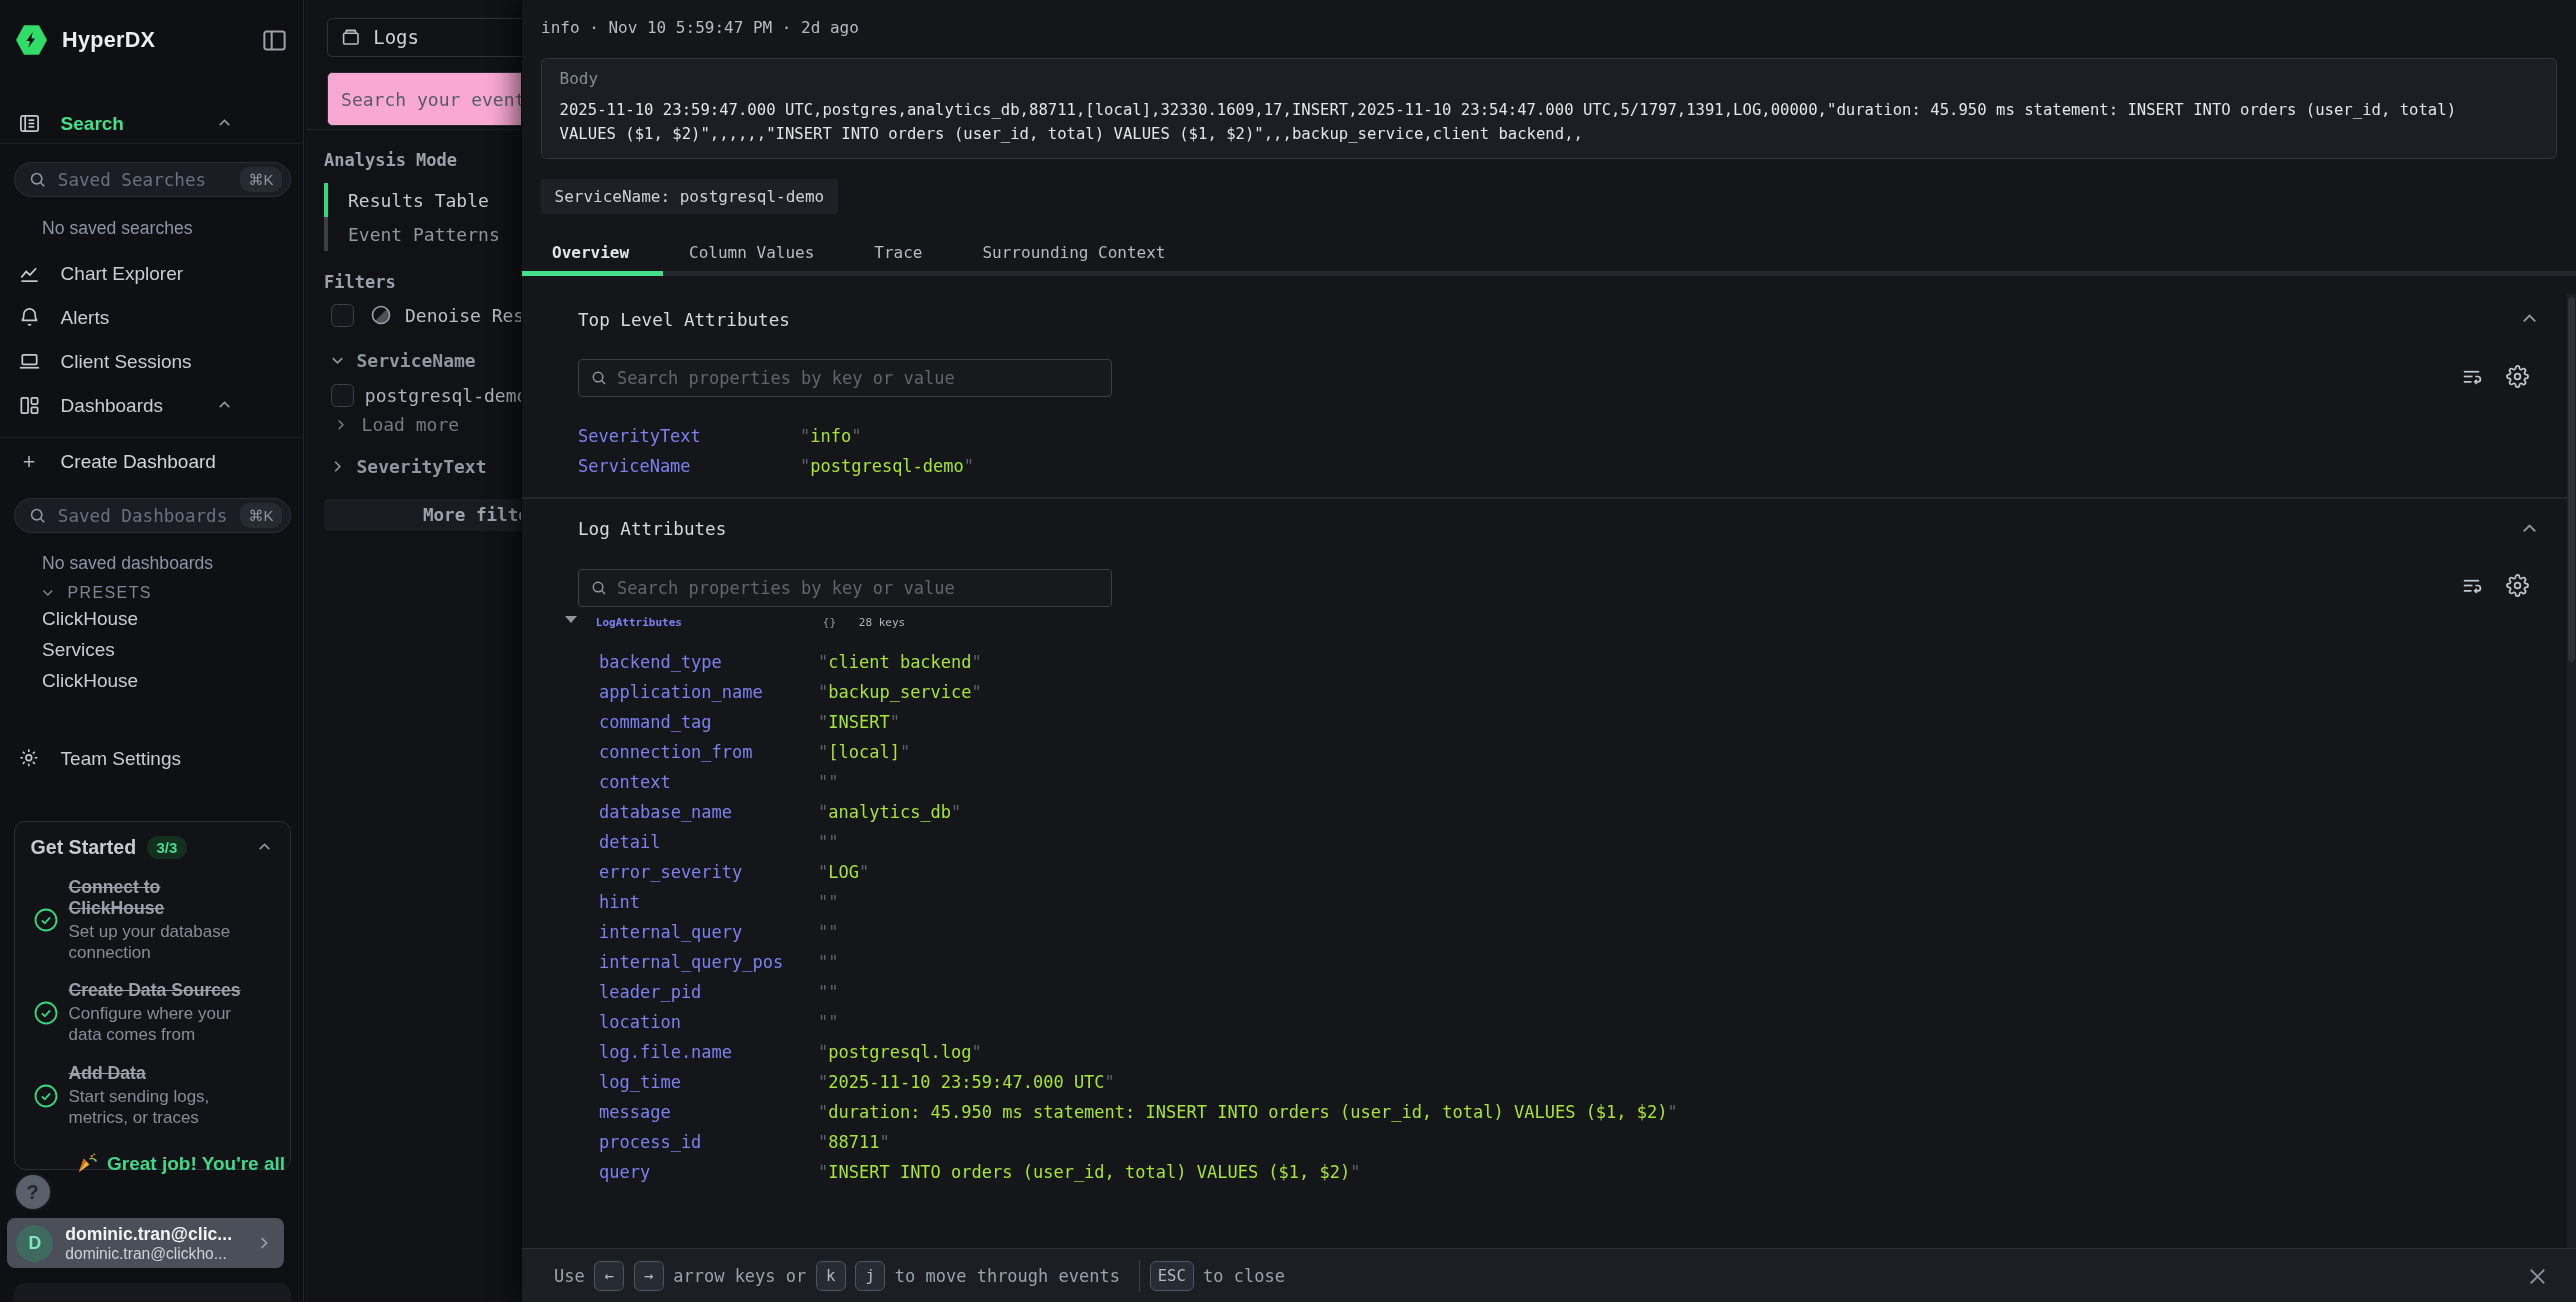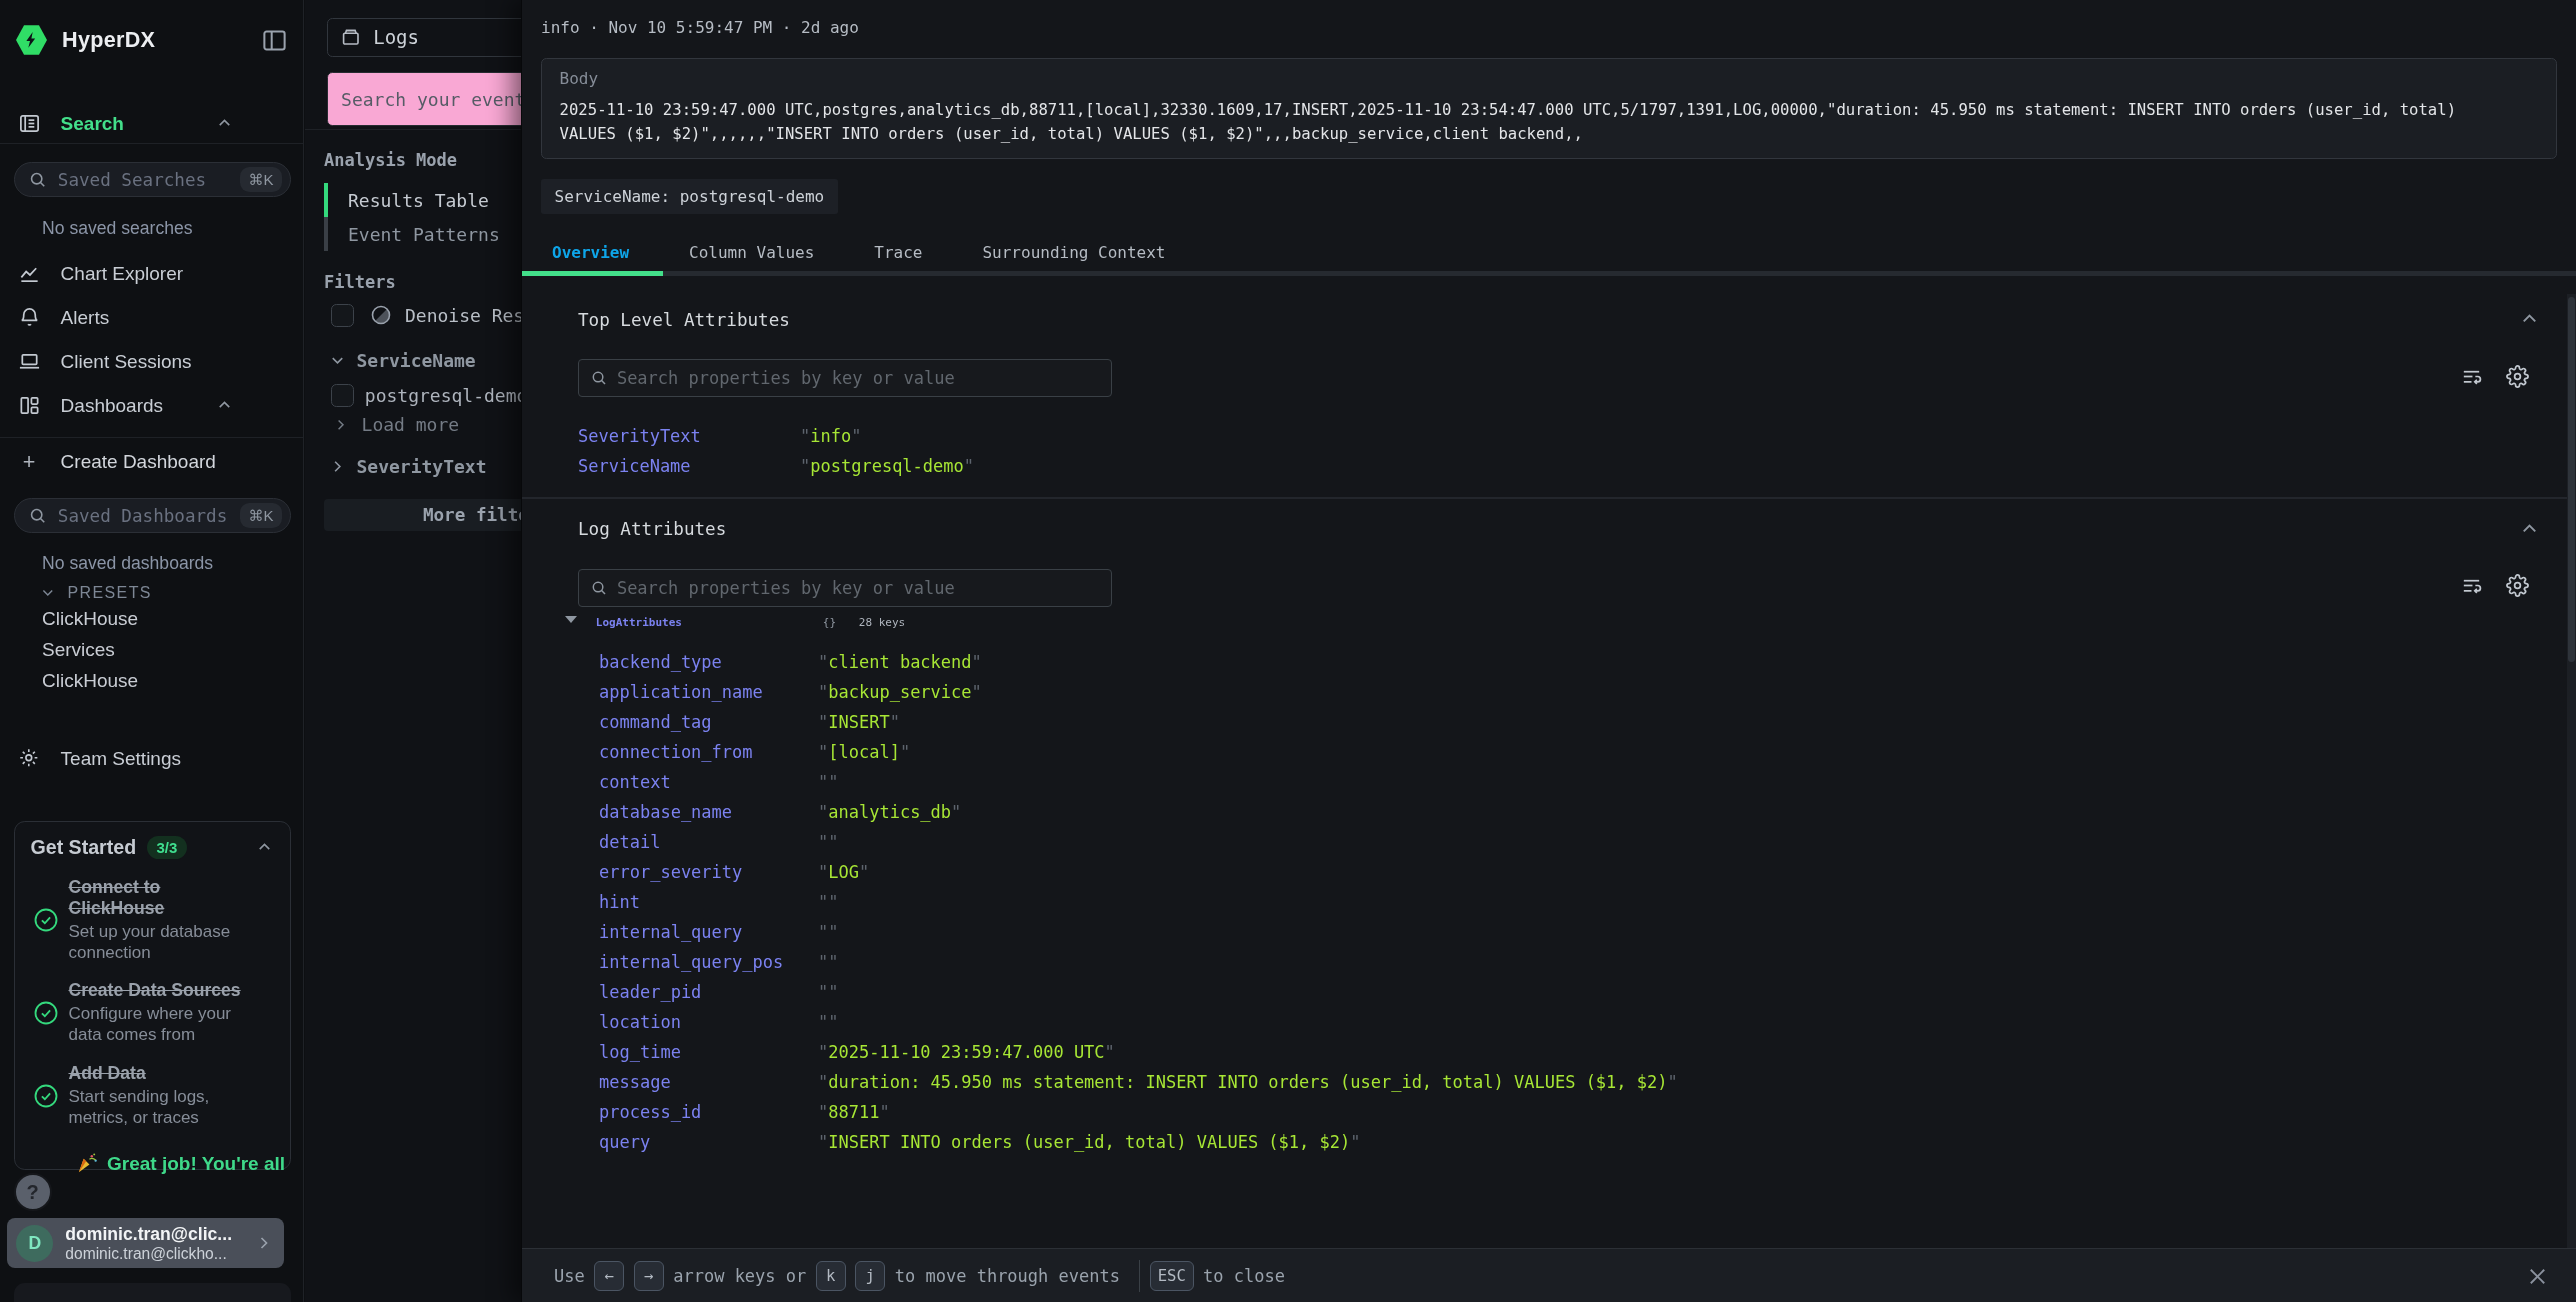--- a/index.html
+++ b/index.html
@@ -111,21 +111,21 @@
   .body-card{margin:21.6px 19px 0;height:101px;background:#1b1e23;border:0.7px solid #32363d;border-radius:5.4px;
     padding:9.5px 17.6px;overflow:hidden;}
   .body-label{font-size:16px;color:#868d98;}
   .body-text{margin-top:10.8px;font-size:15.6px;line-height:24px;color:#e3e5e8;white-space:pre-wrap;
     word-break:break-word;max-width:1928px;}
   .svc-tag{display:inline-block;margin:20px 0 0 19px;background:#1d2026;border-radius:2.7px;
     padding:8px 13.5px;font-size:16px;color:#cdd2d8;cursor:pointer;}
   .tabs{margin-top:20px;position:relative;height:42px;}
   .tab-row{display:flex;align-items:center;height:37px;}
   .tab{padding:0 30px;font-size:16px;color:#b6bcc4;cursor:pointer;white-space:nowrap;}
-  .tab.active{color:#0ea5e9;font-weight:bold;}
+  .tab.active{color:#e5e5e5;font-weight:bold;}
   .tab-underline{position:absolute;left:0;bottom:0;width:100%;height:5.4px;background:#262a30;}
   .tab-underline .seg{position:absolute;left:0;top:0;height:5.4px;background:var(--accent);}
   .dp-content{position:relative;height:954px;overflow:hidden;}
   .section-title-row{display:flex;align-items:center;padding:0 35px 0 56px;}
   .section-title{font-size:17.6px;color:#d6dade;}
   .section-title-row .chev{margin-left:auto;color:#8f97a1;cursor:pointer;}
   .attr-search-row{position:relative;margin-top:28px;padding-left:56px;height:38px;}
   .attr-search{width:534px;height:38px;border:1.4px solid #3a4046;border-radius:4px;background:#17191d;
     display:flex;align-items:center;padding:0 10.8px;}
   .attr-search .ph{margin-left:9.5px;font-size:17px;color:var(--ph);white-space:nowrap;}
@@ -604,20 +604,24 @@
           </div>
           <div class="attr-row child">
             <span class="attr-key">leader_pid</span>
             <span class="attr-val"><span class="q">"</span><span class="v"></span><span class="q">"</span></span>
           </div>
           <div class="attr-row child">
             <span class="attr-key">location</span>
             <span class="attr-val"><span class="q">"</span><span class="v"></span><span class="q">"</span></span>
           </div>
           <div class="attr-row child">
+            <span class="attr-key">log.file.name</span>
+            <span class="attr-val"><span class="q">"</span><span class="v">postgresql.log</span><span class="q">"</span></span>
+          </div>
+          <div class="attr-row child">
             <span class="attr-key">log_time</span>
             <span class="attr-val"><span class="q">"</span><span class="v">2025-11-10 23:59:47.000 UTC</span><span class="q">"</span></span>
           </div>
           <div class="attr-row child">
             <span class="attr-key">message</span>
             <span class="attr-val"><span class="q">"</span><span class="v">duration: 45.950 ms  statement: INSERT INTO orders (user_id, total) VALUES ($1, $2)</span><span class="q">"</span></span>
           </div>
           <div class="attr-row child">
             <span class="attr-key">process_id</span>
             <span class="attr-val"><span class="q">"</span><span class="v">88711</span><span class="q">"</span></span>

